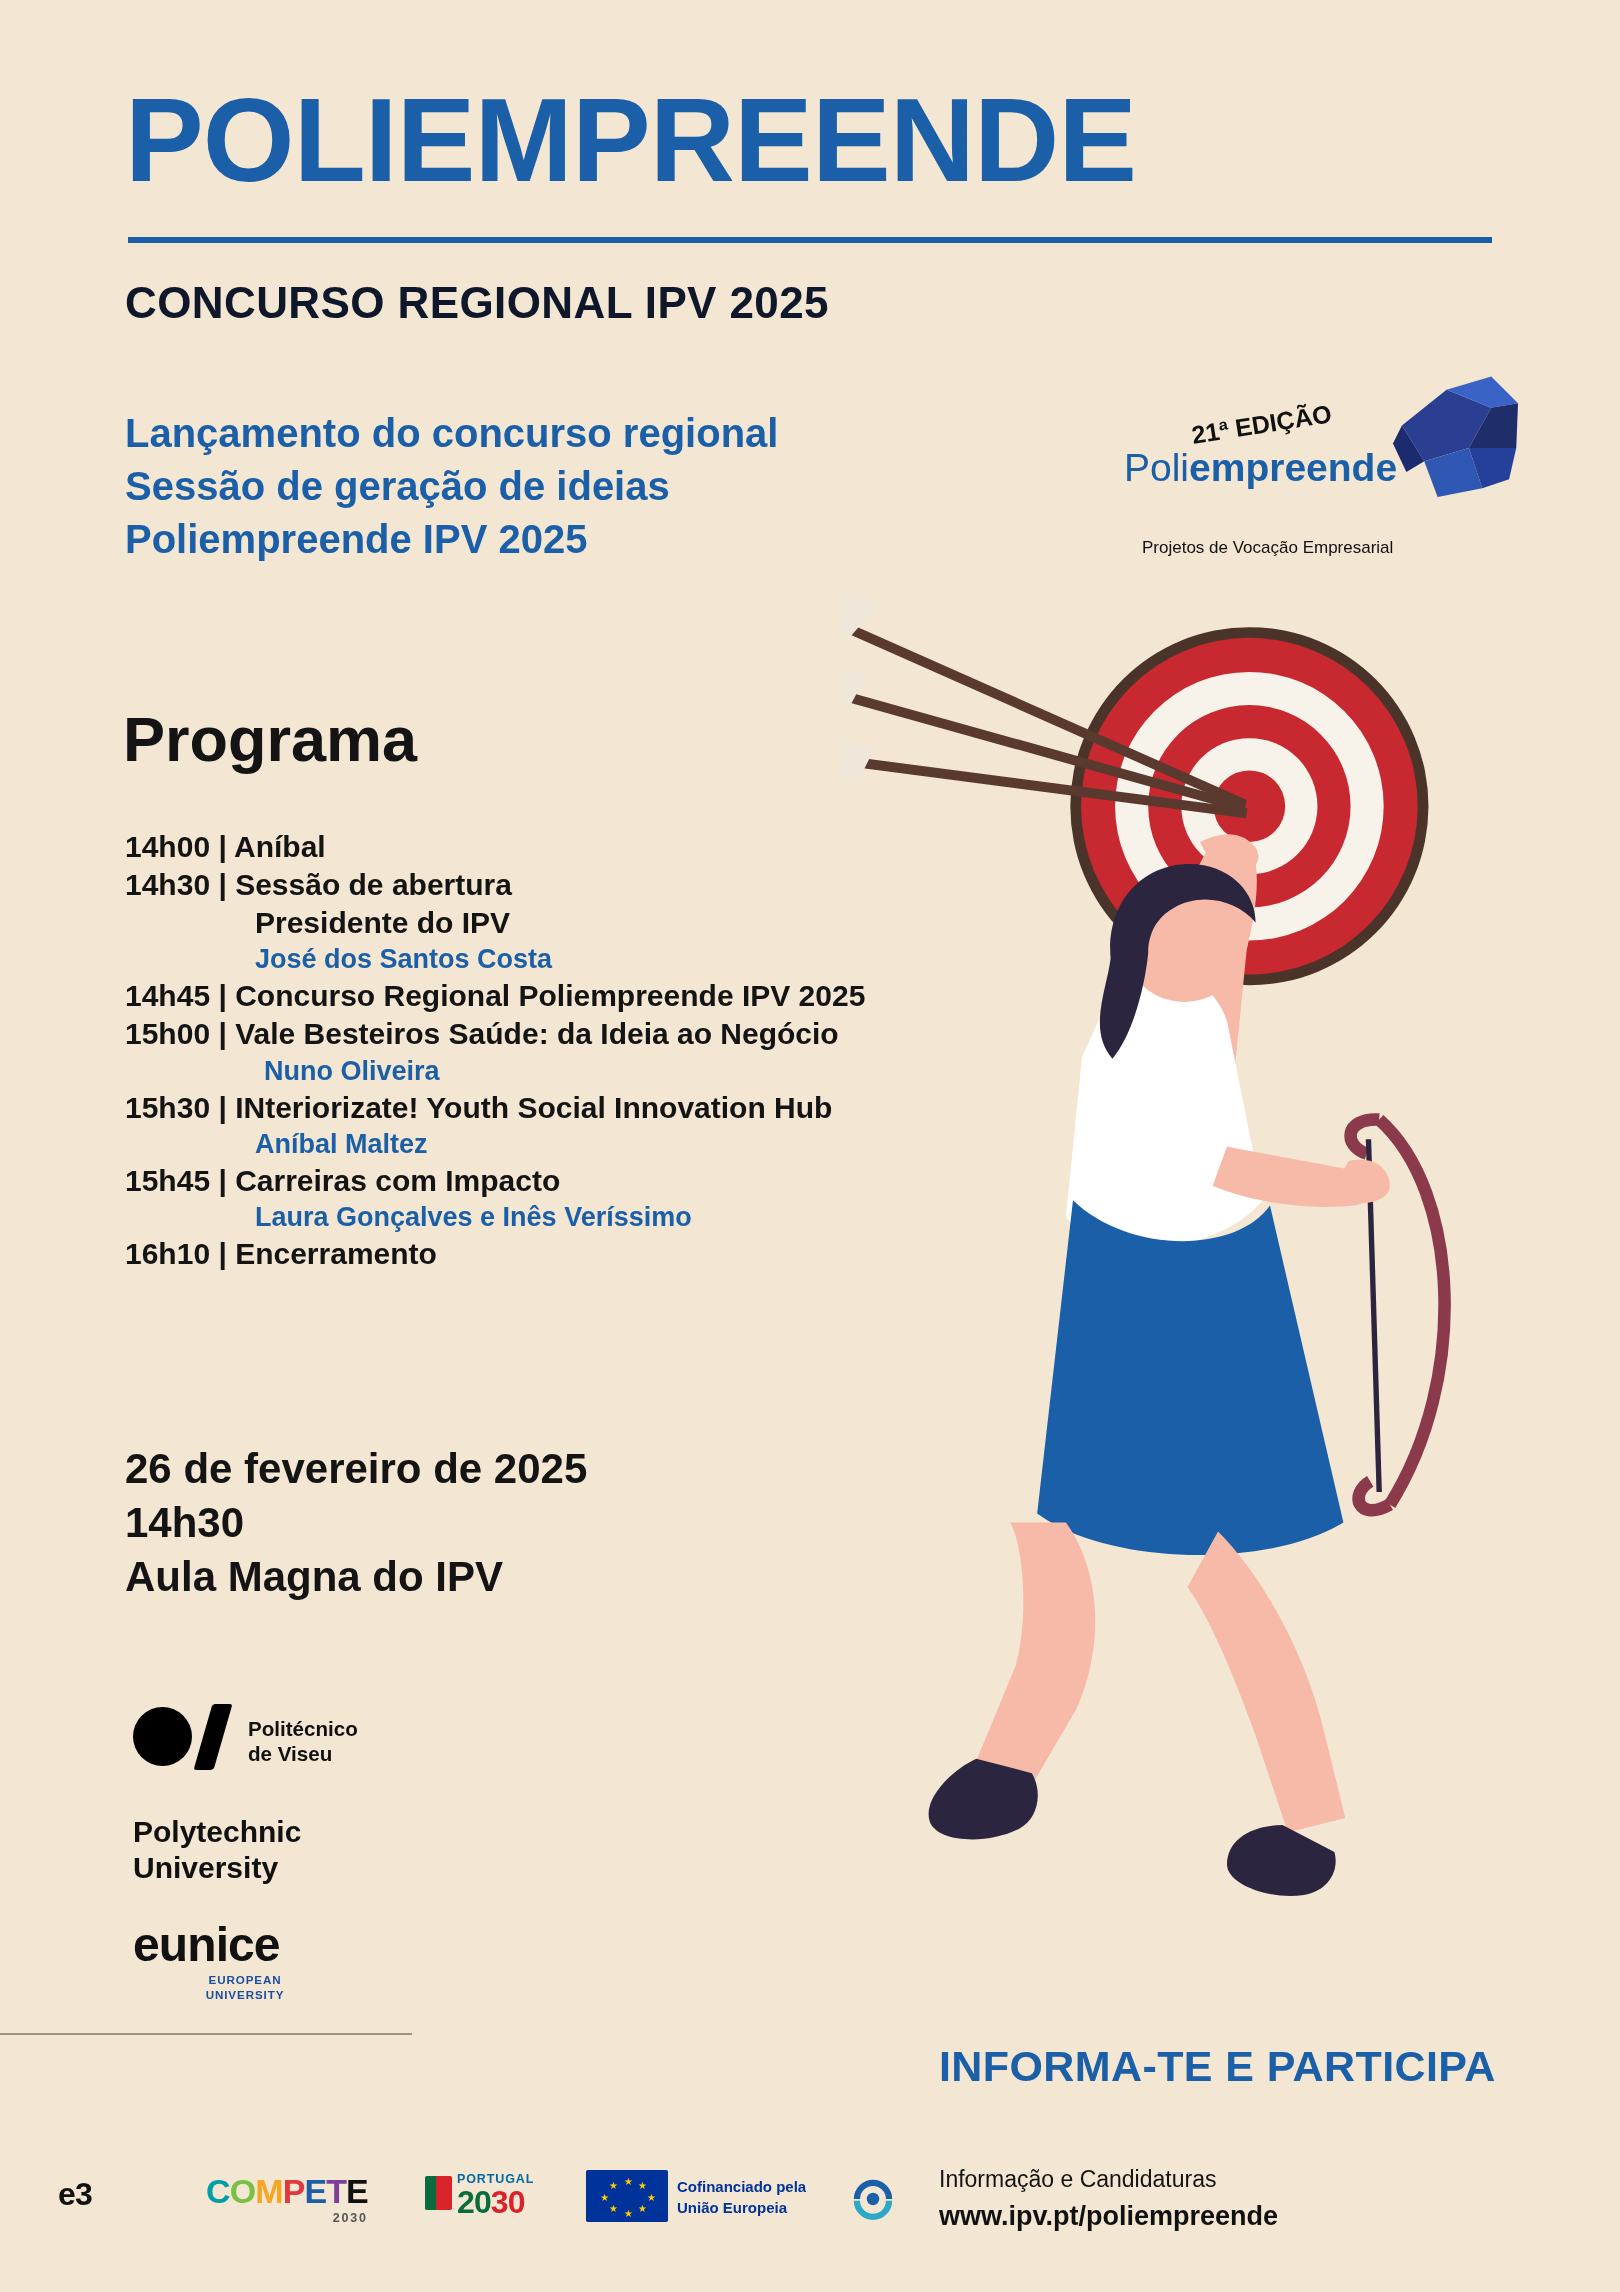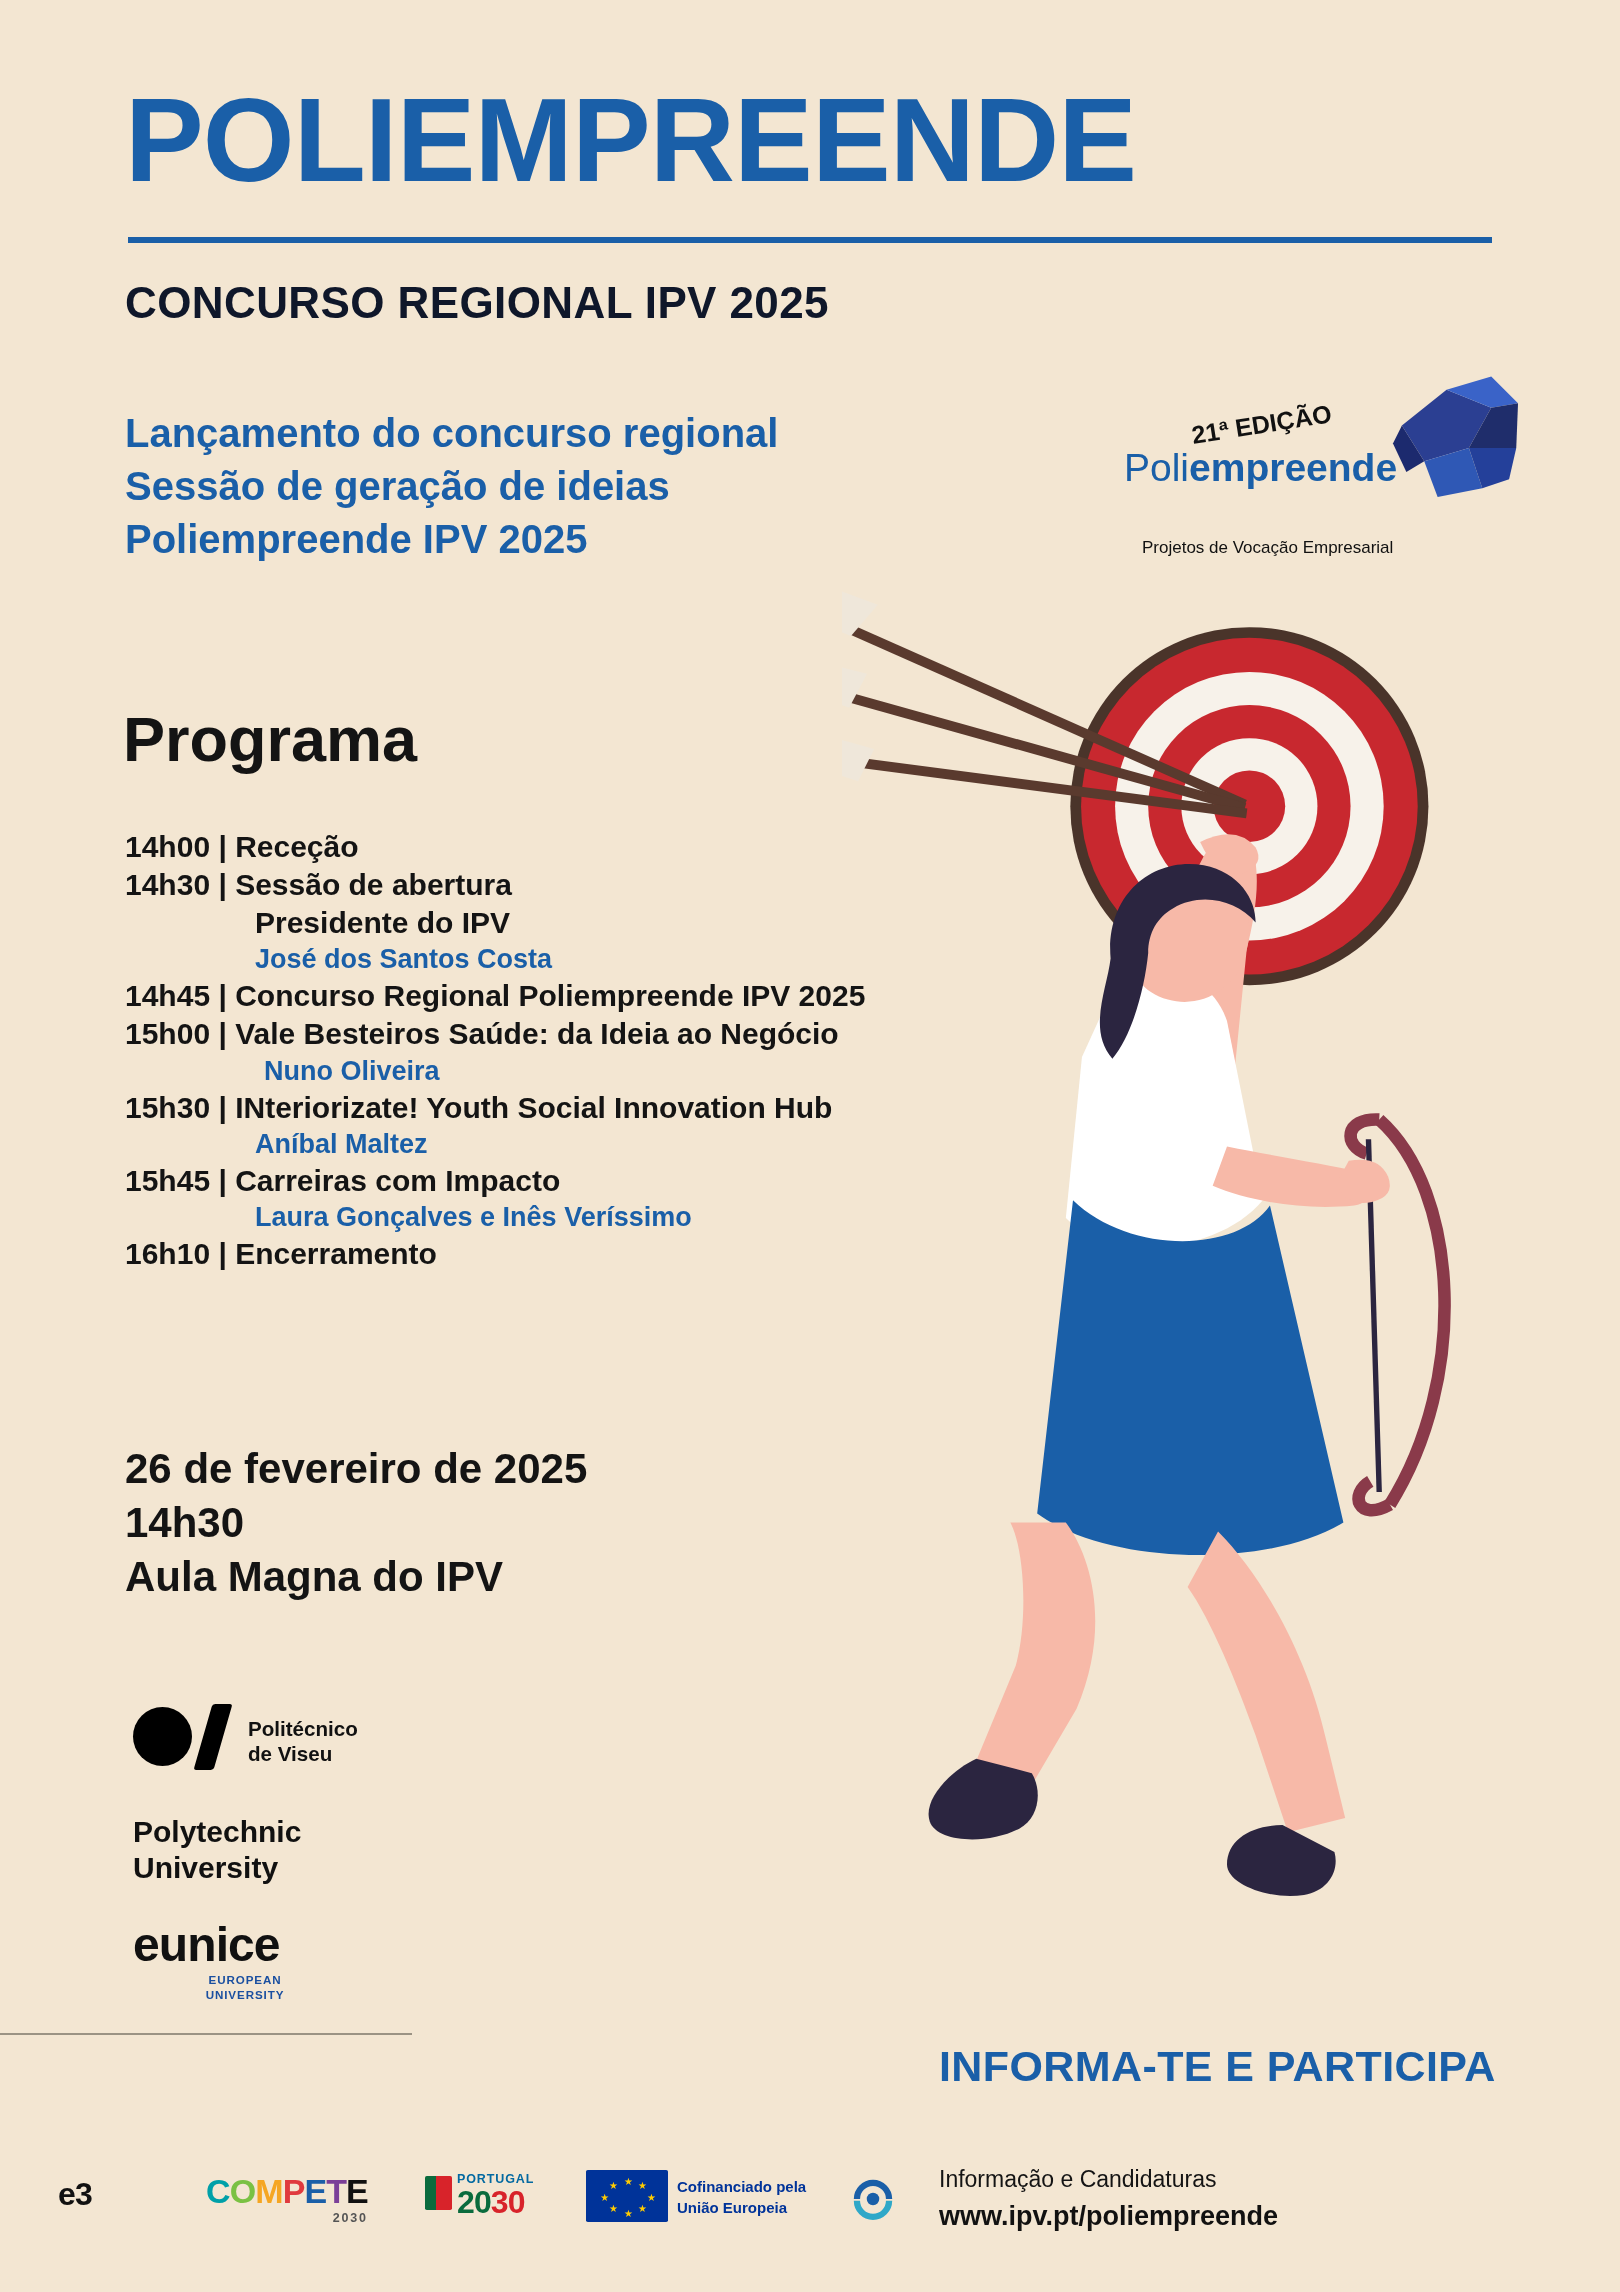--- a/index.html
+++ b/index.html
@@ -200,21 +200,21 @@
       <path d="M566 656 q34 -6 44 18 q8 22 -18 28 q-28 6 -40 -20z" fill="#f7b9a8"></path>
     </svg>
   </div>
 
   <div class="programa-h">Programa</div>
 
   <div class="program">
 
     <div class="prow">
       <span class="time">14h00 |</span>
-      <span>Receção</span>
+      <span>Aníbal</span>
     </div>
 
     <div class="prow">
       <span class="time">14h30 |</span>
       <span>Sessão de abertura</span>
     </div>
     <div class="sub1">Presidente do IPV</div>
     <div class="speaker">José dos Santos Costa</div>
 
     <div class="prow">

